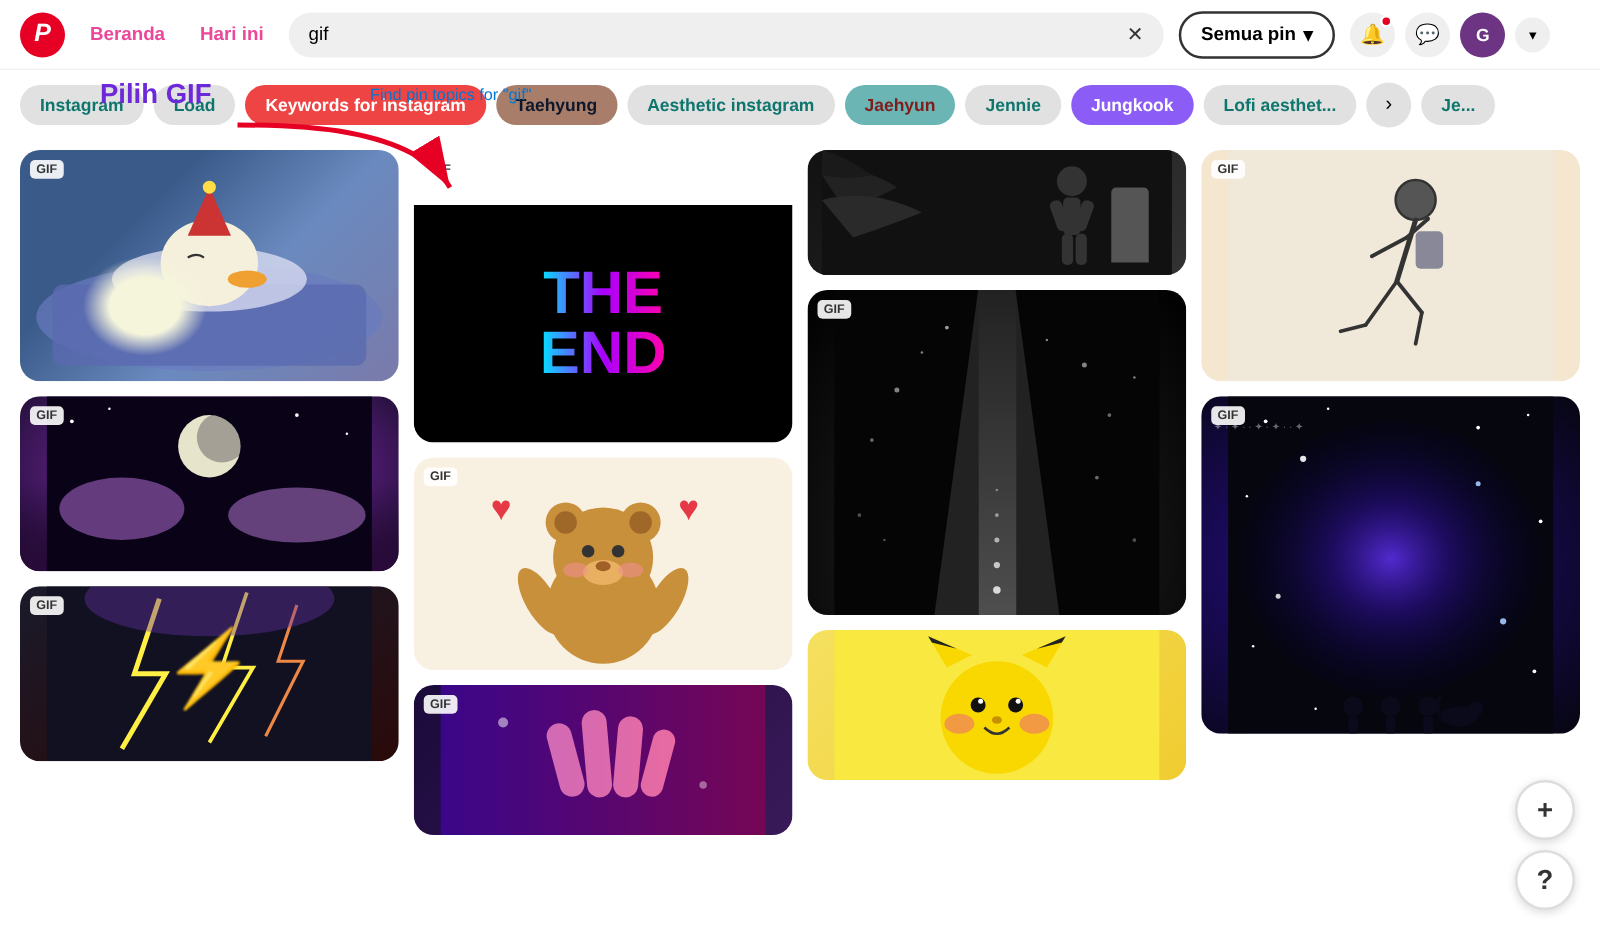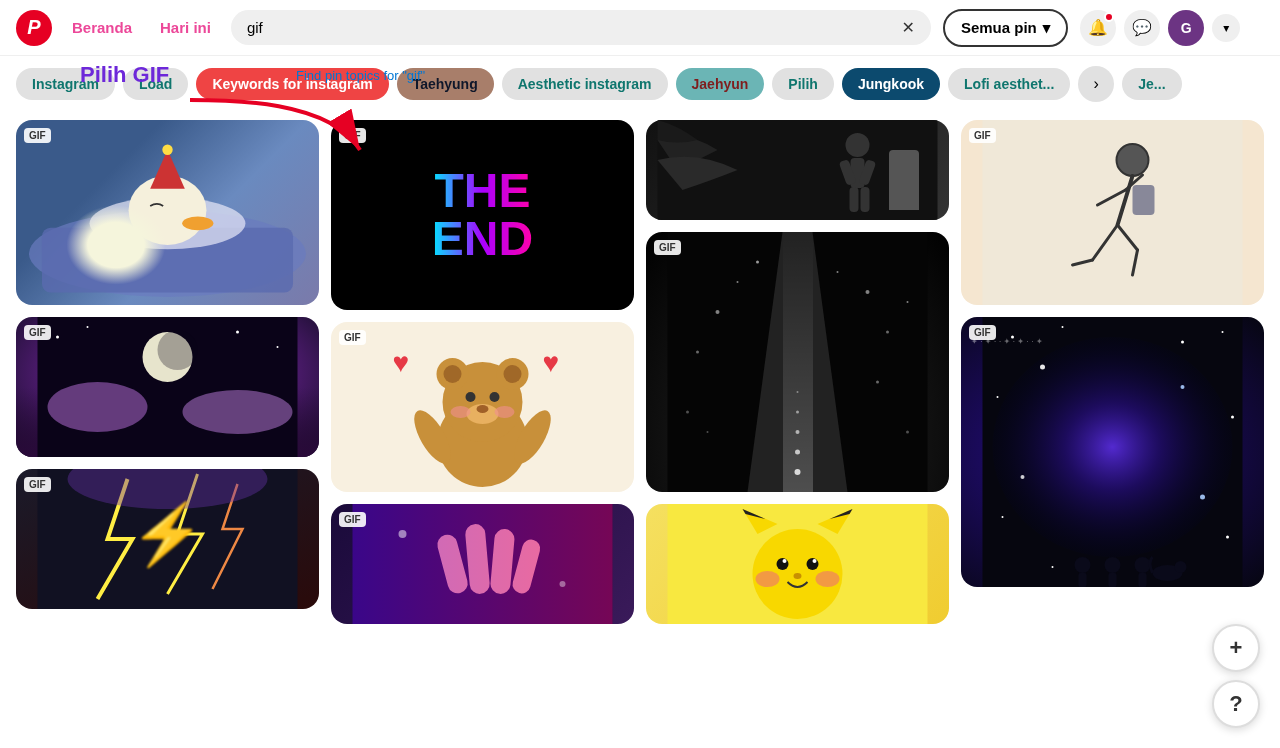--- a/index.html
+++ b/index.html
@@ -138,21 +138,21 @@
       padding: 8px 16px;
       border-radius: 24px;
       font-size: 14px;
       font-weight: 600;
       cursor: pointer;
       white-space: nowrap;
       border: none;
     }
     .chip-default { background: #e1e1e1; color: #0f766e; }
     .chip-dark { background: #ef4444; color: #fff; }
-    .chip-purple { background: #0c4a6e; color: #fff; }
+    .chip-purple { background: #8b5cf6; color: #fff; }
     .chip-teal { background: #6bb5b5; color: #7f1d1d; }
     .chip-brown { background: #a87e6a; color: #0f172a; }
     .chip-arrow {
       width: 36px; height: 36px;
       border-radius: 50%;
       background: #e1e1e1;
       display: flex; align-items: center; justify-content: center;
       cursor: pointer;
       border: none;
       font-size: 16px;
@@ -208,21 +208,21 @@
       position: absolute;
       bottom: 20px; left: 50px;
       width: 100px; height: 80px;
       background: radial-gradient(ellipse, #f5f5dc 40%, transparent 70%);
       border-radius: 50%;
     }
 
     .pin-the-end {
       height: 190px;
       background: #000;
-      display: flex; align-items: center; justify-content: center;
+      display: flex; align-items: center; justify-content: center; margin-top: 44px;
     }
     .the-end-text {
       font-family: 'Impact', sans-serif;
       font-size: 48px;
       font-weight: 900;
       background: linear-gradient(90deg, #00e5ff, #aa00ff, #ff00aa);
       -webkit-background-clip: text;
       -webkit-text-fill-color: transparent;
       line-height: 1;
       text-align: center;
@@ -406,21 +406,21 @@
   </svg>
 </div>
 
 <div class="filter-bar">
   <button class="chip chip-default">Instagram</button>
   <button class="chip chip-default">Load</button>
   <button class="chip chip-dark">Keywords for instagram</button>
   <button class="chip chip-brown">Taehyung</button>
   <button class="chip chip-default">Aesthetic instagram</button>
   <button class="chip chip-teal">Jaehyun</button>
-  <button class="chip chip-default">Pilih</button>
+  <button class="chip chip-default">Jennie</button>
   <button class="chip chip-purple">Jungkook</button>
   <button class="chip chip-default">Lofi aesthet...</button>
   <button class="chip-arrow">›</button>
   <button class="chip chip-default">Je...</button>
 </div>
 
 <div class="main-content">
 
   <div class="masonry-col">
 

